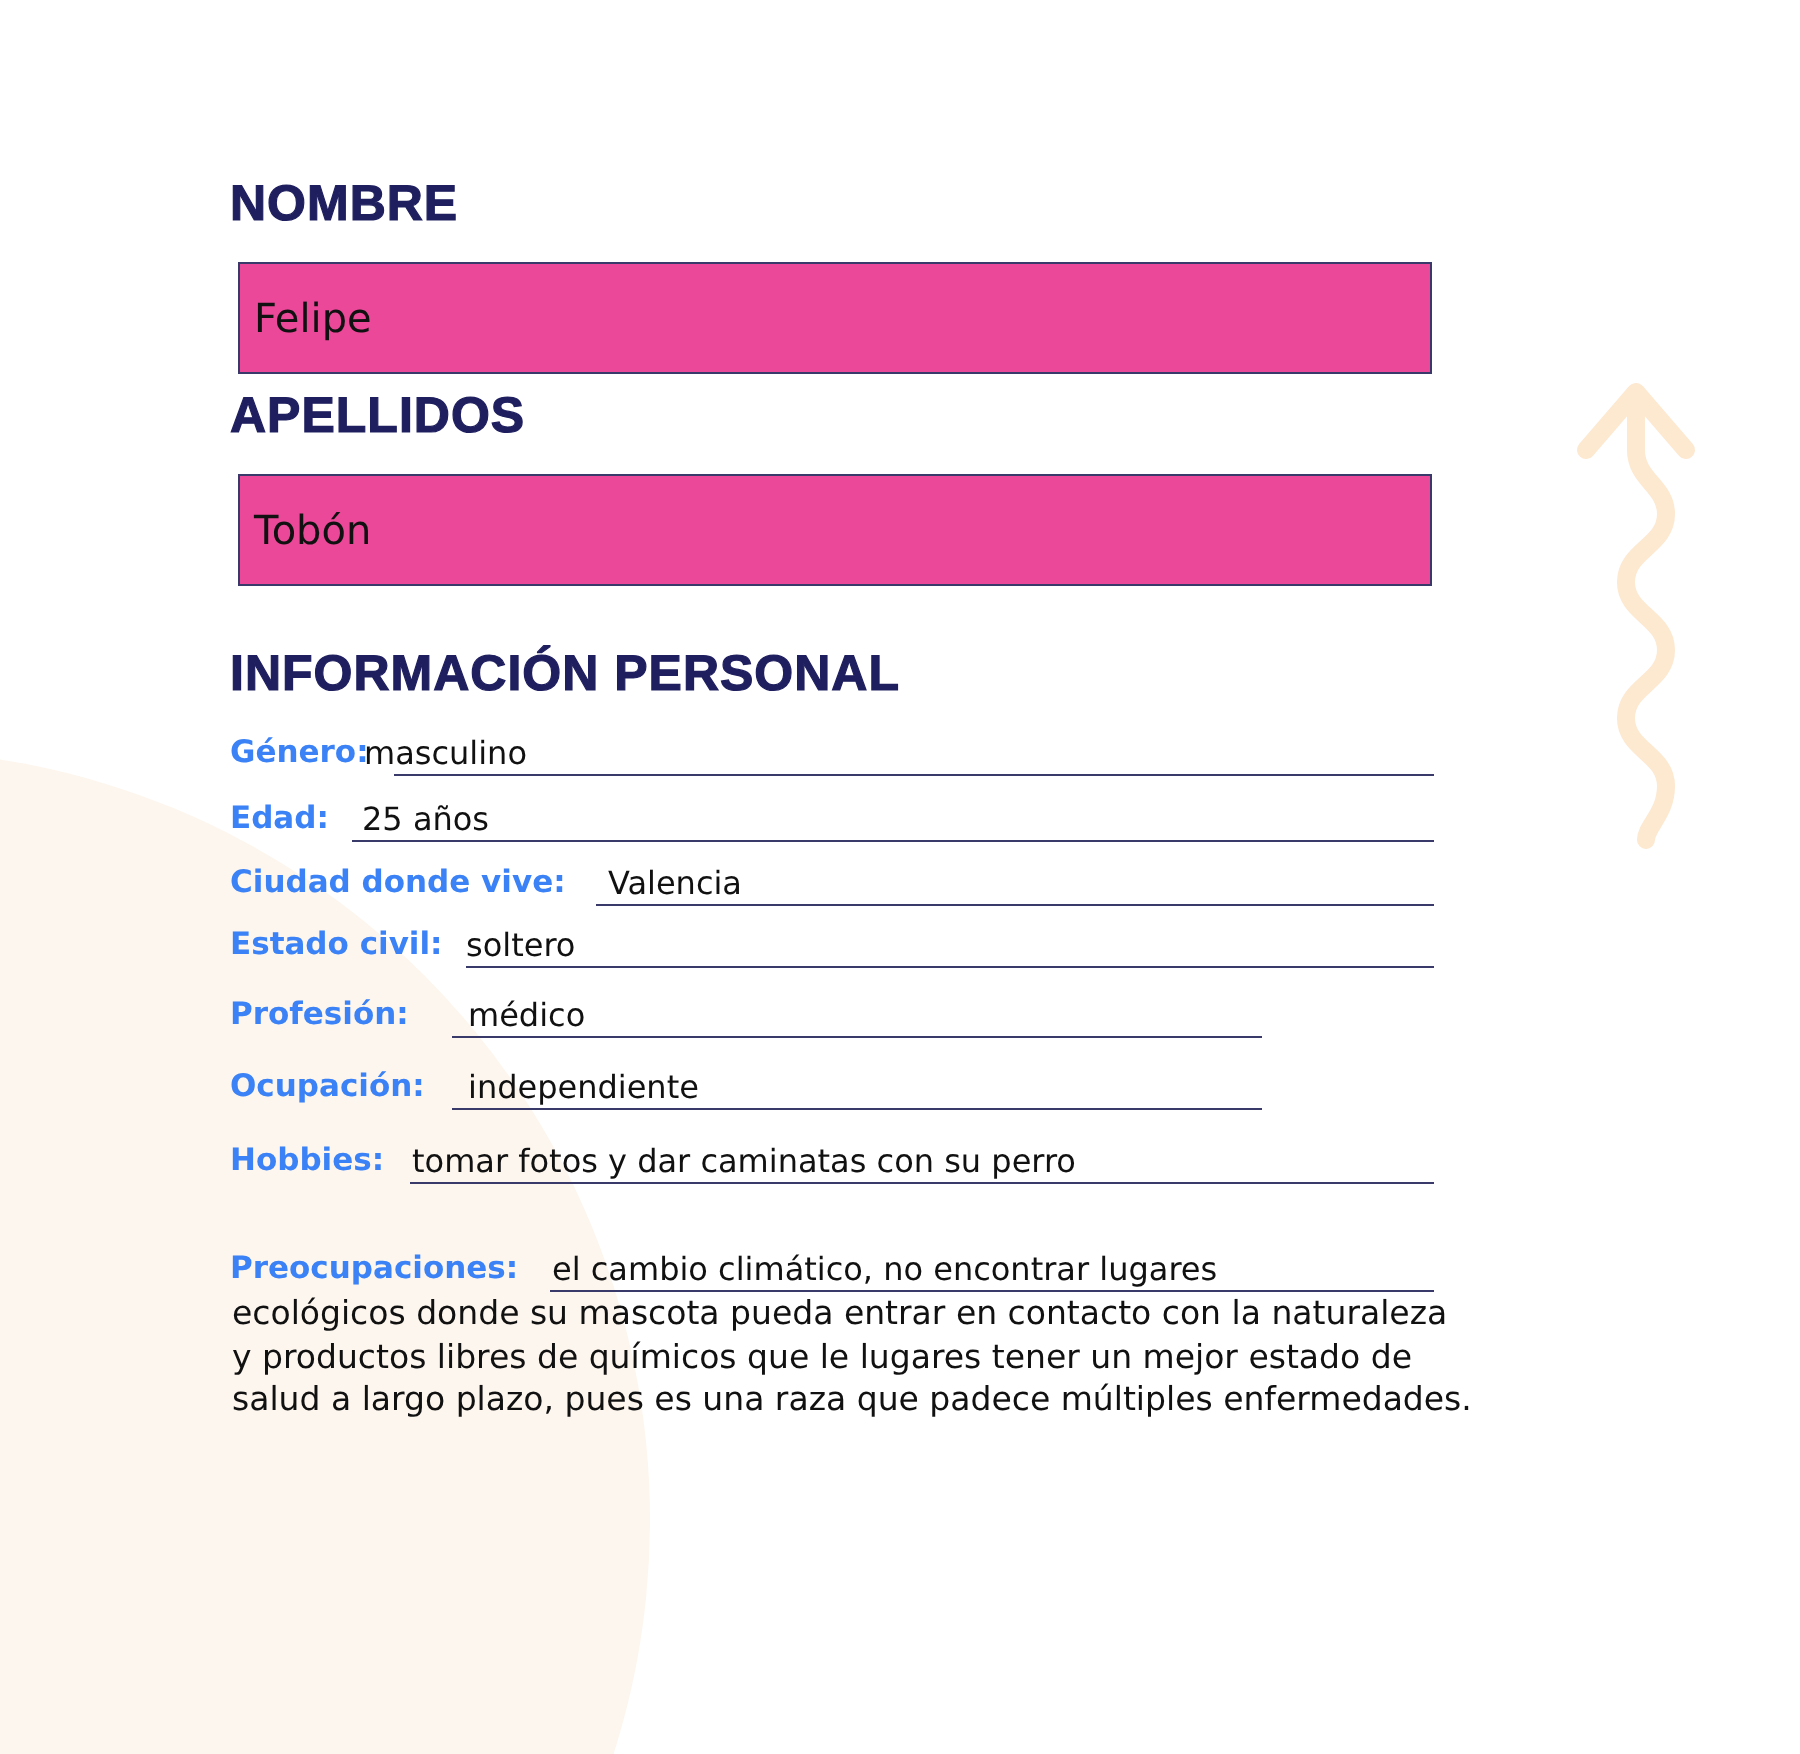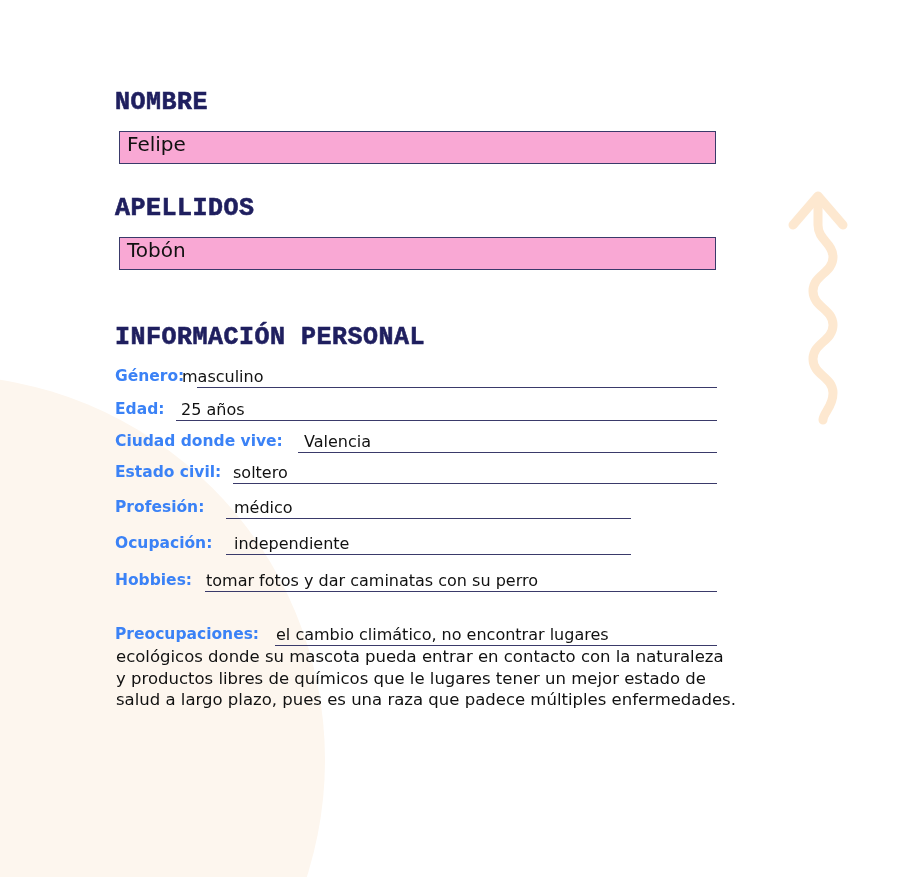--- a/index.html
+++ b/index.html
@@ -9,28 +9,28 @@
       font-family: "DejaVu Sans", "Liberation Sans", sans-serif;
     }
     .bg-circle {
       position: absolute; left: -445px; top: 375px;
       width: 770px; height: 770px; border-radius: 50%;
       background: #fdf6ee;
     }
     .squiggle { position: absolute; left: 780px; top: 185px; width: 80px; height: 250px; }
     .heading {
       position: absolute; left: 115px; margin: 0;
-      font-family: Liberation Mono, monospace; font-weight: 900;
+      font-family: Liberation Sans, sans-serif; font-weight: 900;
       color: #1f1f5f; letter-spacing: 0.5px; font-size: 25px;
       -webkit-text-stroke: 0.6px #1f1f5f;
     }
     .box {
-      position: absolute; left: 119px; width: 597px; height: 33px;
-      border: 1.5px solid #3a3a6a; background: #f9a8d4; box-sizing: border-box;
-      display: flex; align-items: flex-start; padding-left: 7px;
+      position: absolute; left: 119px; width: 597px; height: 56px;
+      border: 1.5px solid #3a3a6a; background: #ec4899; box-sizing: border-box;
+      display: flex; align-items: center; padding-left: 7px;
       font-size: 20px; color: #111;
     }
     .row { position: absolute; left: 115px; height: 24px; }
     .row .lbl {
       position: absolute; left: 0; bottom: 3px;
       font-weight: bold; color: #3b82f6; font-size: 15.5px;
       white-space: nowrap;
     }
     .row .line {
       position: absolute; bottom: 0; height: 0; border-bottom: 1.5px solid #3a3a6a;

